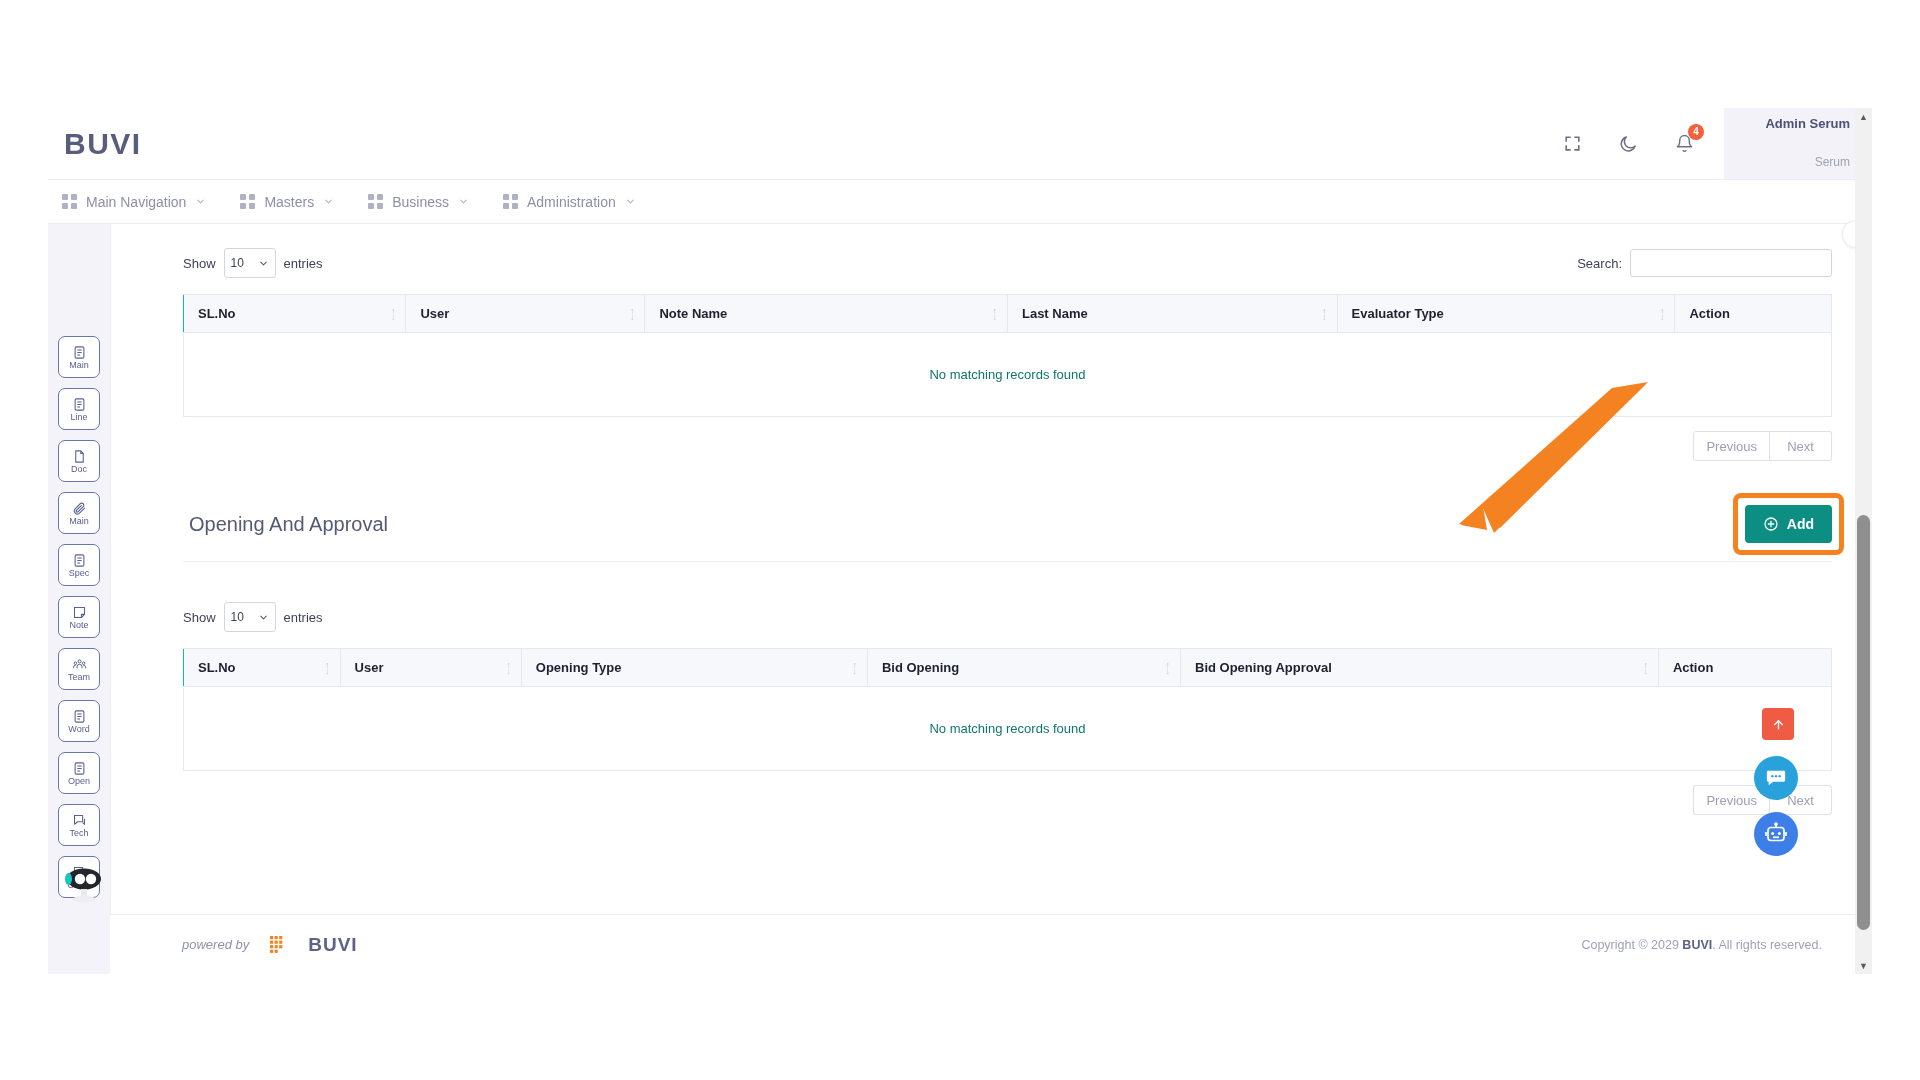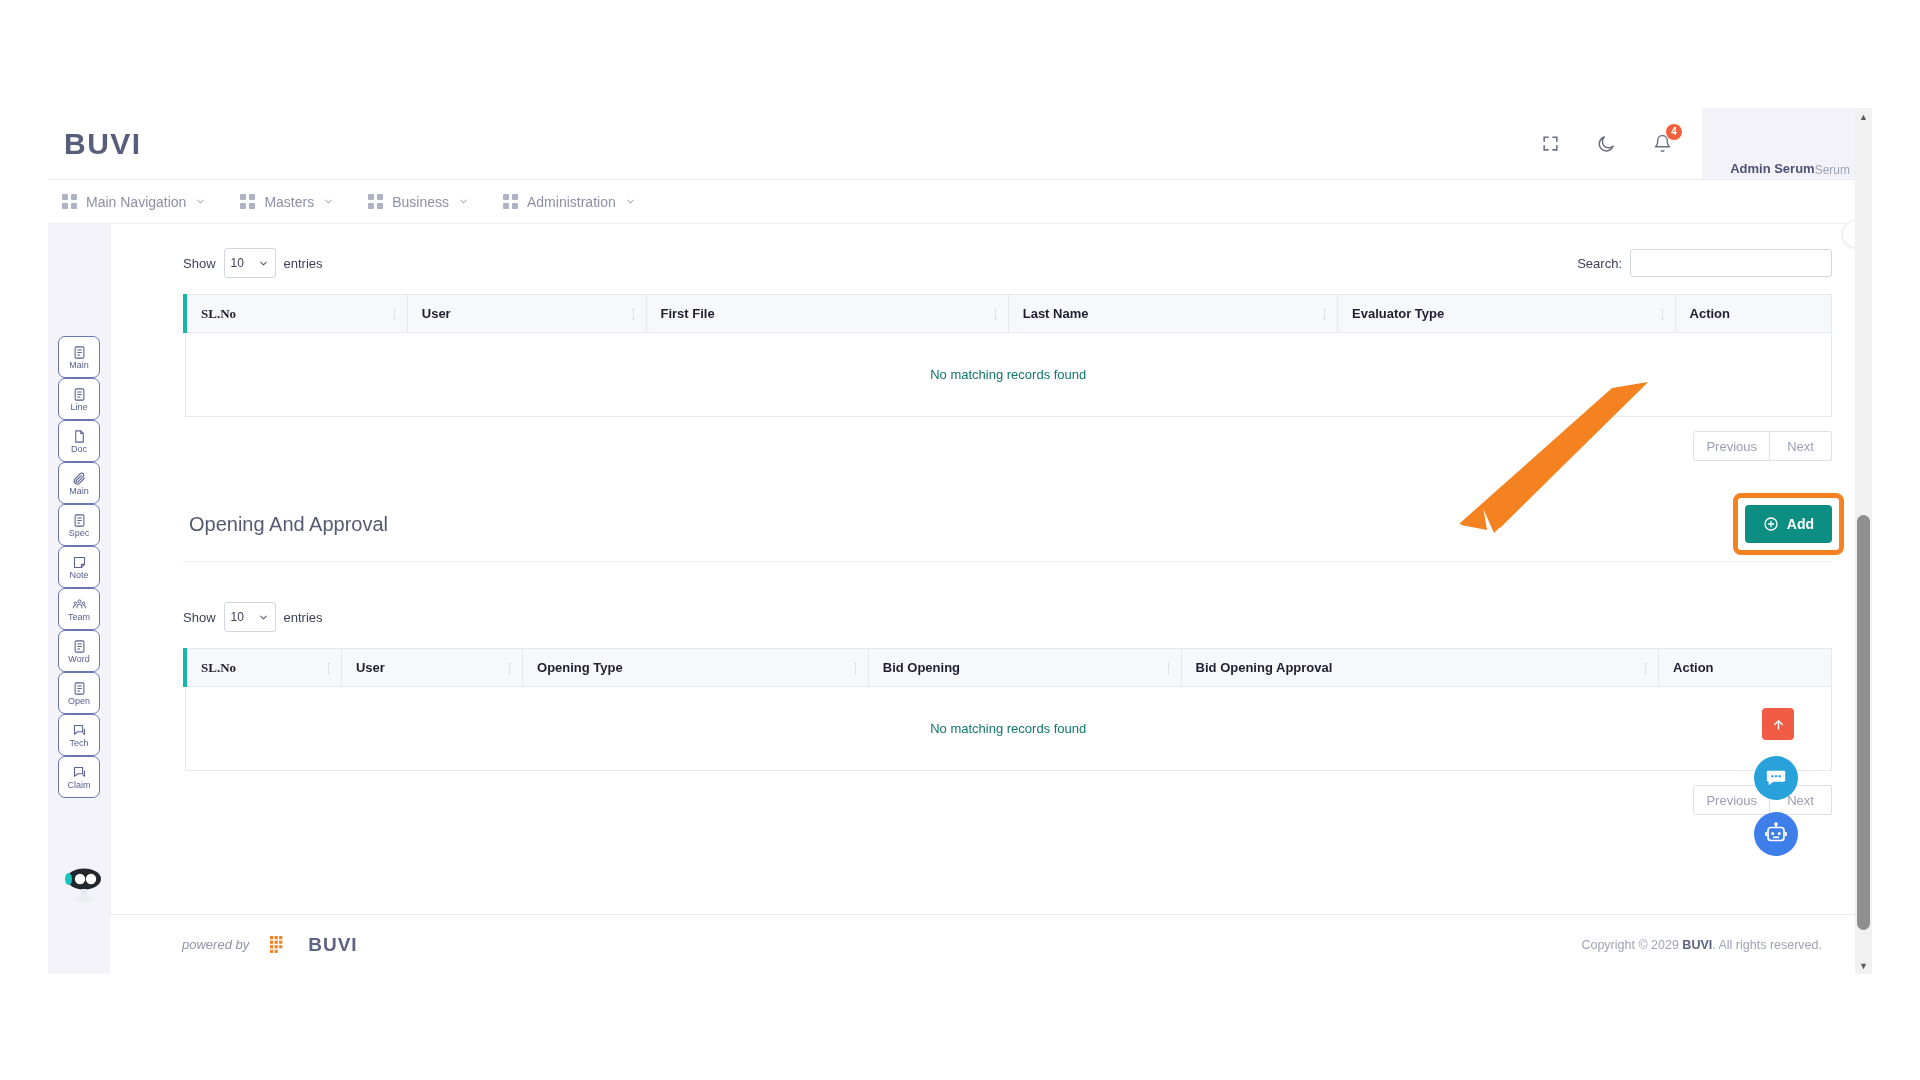--- a/index.html
+++ b/index.html
@@ -45,25 +45,26 @@
   }
   .badge {
     position: absolute; top: 2px; right: 2px;
     min-width: 16px; height: 16px; border-radius: 9px;
     background: #f3603c; color: #fff;
     font-size: 10px; font-weight: 700;
     display: flex; align-items: center; justify-content: center;
     padding: 0 3px;
   }
   .profile {
-    height: 100%; display: flex; 
+    height: 100%; display: flex; flex-direction: column;
     justify-content: center; align-items: flex-end;
     background: #f2f2f8; padding: 0 22px 0 28px;
     margin-left: 12px; cursor: pointer;
     min-width: 148px;
+    gap: 20px;
   }
   .profile .pname { font-size: 13px; font-weight: 700; color: #4d5274; line-height: 1.45; }
   .profile .prole { font-size: 12px; color: #9da2b6; line-height: 1.45; }
 
   
   .navbar {
     position: absolute; left: 0; top: 72px;
     width: 1824px; height: 44px;
     background: #ffffff;
     border-bottom: 1px solid #eceef3;
@@ -84,21 +85,21 @@
     width: 1824px; height: 750px;
     display: flex;
   }
   .left-rail {
     width: 62px; min-width: 62px;
     background: #f3f3f9;
     position: relative;
   }
   .rail-stack {
     position: absolute; top: 112px; left: 0; width: 62px;
-    display: flex; flex-direction: column; align-items: center; 
+    display: flex; flex-direction: column; align-items: center; gap: 10px;
   }
   .rail-btn {
     width: 42px; height: 42px; border-radius: 7px;
     border: 1px solid #6a74b0; background: #ffffff;
     display: flex; flex-direction: column; align-items: center; justify-content: center;
     gap: 1px; cursor: pointer;
   }
   .rail-btn svg { display: block; }
   .rail-label { font-size: 9px; color: #5a6090; line-height: 1; }
 
@@ -139,21 +140,21 @@
     border-bottom: 1px solid #e6e8ef;
     border-right: 1px solid #e6e8ef;
     height: 38px;
     text-align: left;
     padding: 0 14px;
     font-size: 13px; font-weight: 700; color: #1d2030;
     position: relative;
     cursor: pointer;
     white-space: nowrap; overflow: hidden;
   }
-  table.dt thead th:first-child { border-left: 4px solid #14b8a6; font-family: Liberation Serif, serif; }
+  table.dt thead th:first-child { border-left: 1px solid #14b8a6; }
   .sort-ico {
     position: absolute; right: 10px; top: 50%; transform: translateY(-50%);
     display: flex; flex-direction: column; line-height: 6px;
     font-size: 9px; color: #c2c6d4;
   }
   table.dt tbody td.empty {
     border: 1px solid #e6e8ef; border-top: none;
     height: 84px; text-align: center;
     font-size: 13px; font-weight: 400; color: #0f766e;
   }
@@ -482,21 +483,21 @@
               <col style="width:14.5%">
               <col style="width:22%">
               <col style="width:20%">
               <col style="width:20.5%">
               <col style="width:9.5%">
             </colgroup>
           <thead>
             <tr>
               <th><span>SL.No</span><span class="sort-ico">↑<br>↓</span></th>
               <th><span>User</span><span class="sort-ico">↑<br>↓</span></th>
-              <th><span>First File</span><span class="sort-ico">↑<br>↓</span></th>
+              <th><span>Note Name</span><span class="sort-ico">↑<br>↓</span></th>
               <th><span>Last Name</span><span class="sort-ico">↑<br>↓</span></th>
               <th><span>Evaluator Type</span><span class="sort-ico">↑<br>↓</span></th>
               <th><span>Action</span></th>
             </tr>
           </thead>
           <tbody>
             <tr>
               <td class="empty" colspan="6">No matching records found</td>
             </tr>
           </tbody>

